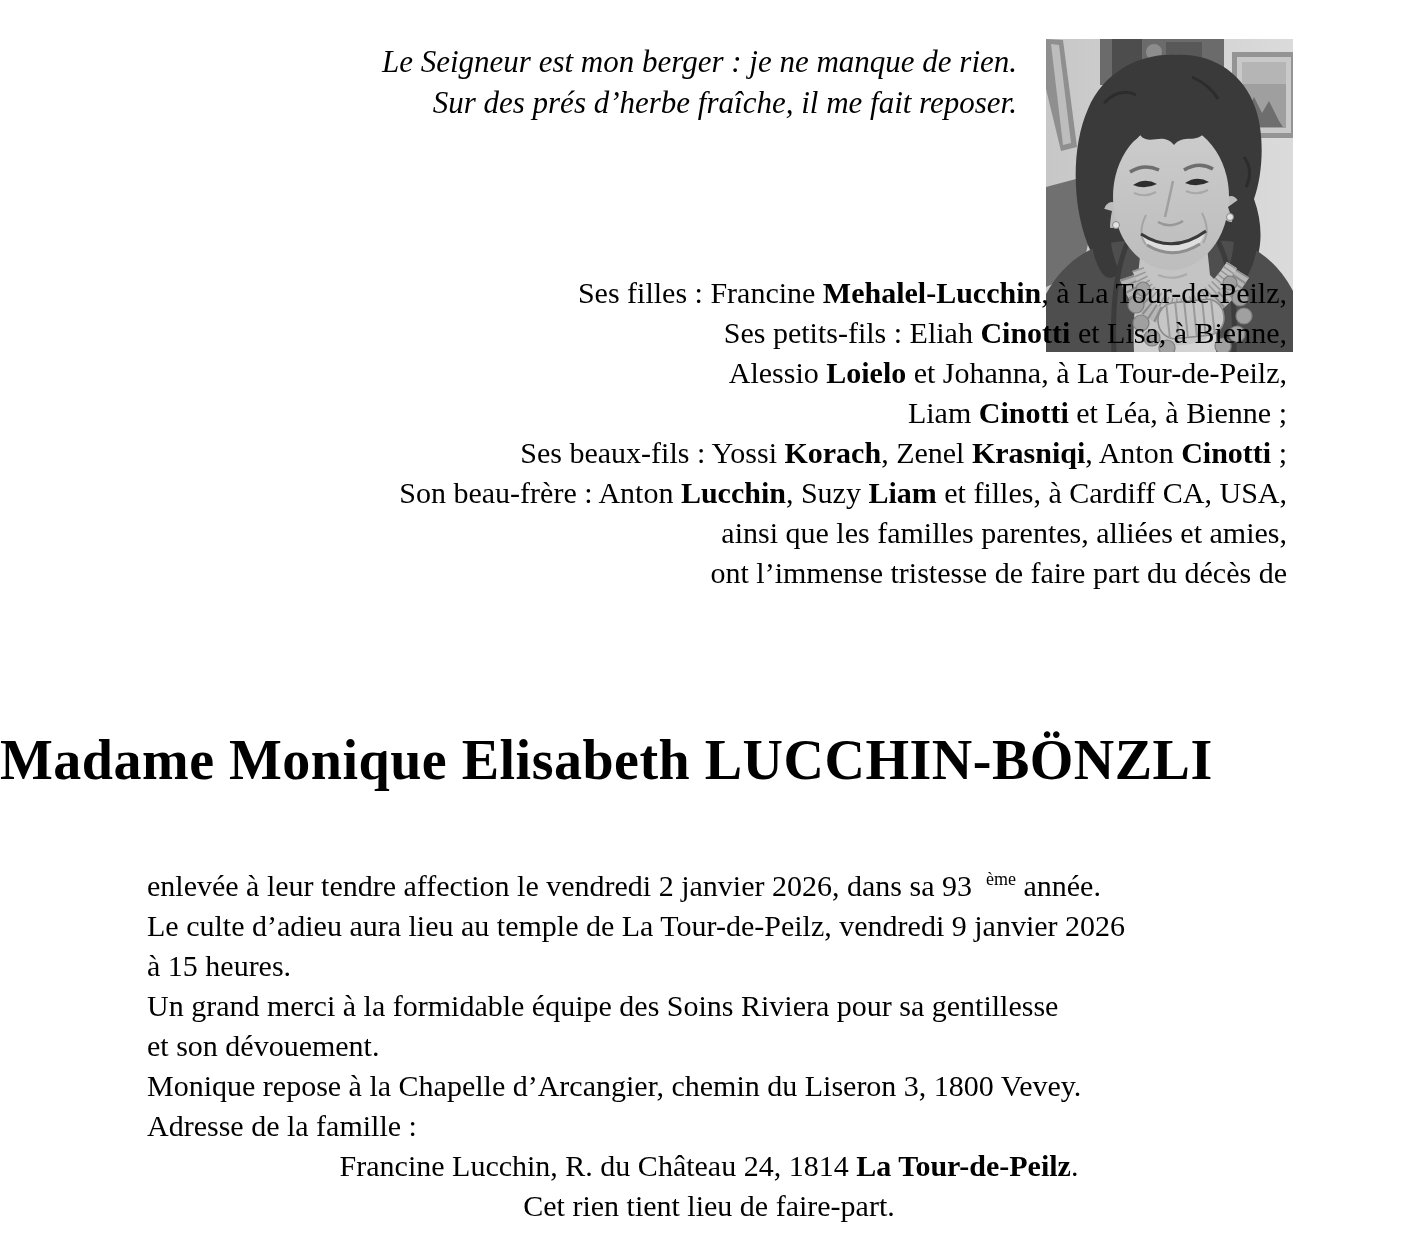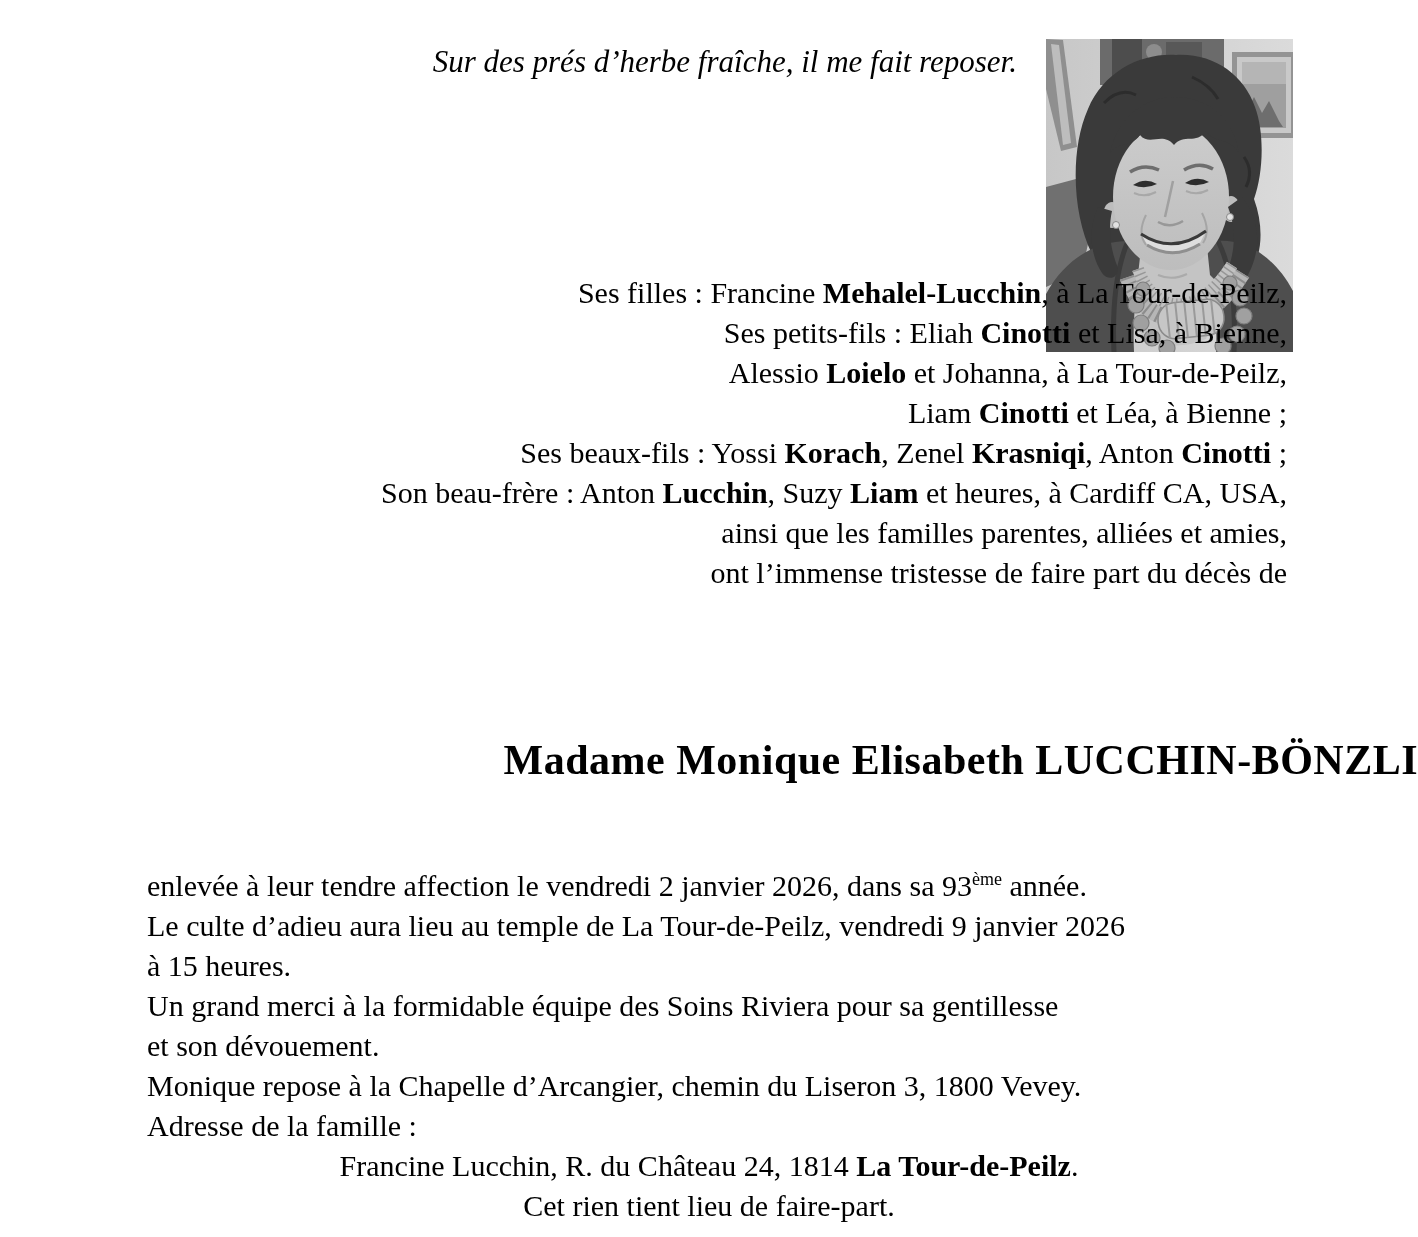--- a/index.html
+++ b/index.html
@@ -24,44 +24,45 @@
   }
   .photo svg { display: block; width: 100%; height: 100%; }
 
   .family {
     position: absolute; left: 147px; top: 273px; width: 1140px;
     font-size: 30px; line-height: 40px; text-align: right;
   }
 
   .title {
     position: absolute; top: 731px; left: 0; width: 100%;
-    text-align: right; font-weight: bold;
-    font-size: 42px; letter-spacing: 0.5px; line-height: 58px;
+    text-align: left; font-weight: bold;
+    font-size: 56px; letter-spacing: 0.5px; line-height: 58px;
   }
 
   .details {
     position: absolute; left: 147px; top: 866px; width: 1124px;
     font-size: 30px; line-height: 40px;
   }
 
   .address {
     position: absolute; left: 147px; top: 1146px; width: 1124px;
     font-size: 30px; line-height: 40px; text-align: center;
   }
 
   .line { white-space: normal; }
   .b { font-weight: bold; }
-  sup { font-size: 0.6em; line-height: 0; vertical-align: super; }
+  sup { font-size: 0.6em; line-height: 0; vertical-align: super; margin-left: 14px; }
 </style>
 </head>
 <body>
 
 <div class="page">
 
   <div class="quote">
+    <div>Le Seigneur est mon berger : je ne manque de rien.</div>
     <div>Sur des prés d’herbe fraîche, il me fait reposer.</div>
   </div>
 
   <div class="photo">
     <svg viewBox="0 0 247 313" preserveAspectRatio="none">
       <defs>
         <linearGradient id="wall" x1="0" y1="0" x2="1" y2="0">
           <stop offset="0" stop-color="#c7c7c7"></stop>
           <stop offset="0.55" stop-color="#d2d2d2"></stop>
           <stop offset="1" stop-color="#dbdbdb"></stop>
@@ -162,21 +163,21 @@
       </g>
     </svg>
   </div>
 
   <div class="family">
       <div class="line"><span>Ses filles : Francine </span><span class="b">Mehalel-Lucchin</span><span>, à La Tour-de-Peilz,</span></div>
       <div class="line"><span>Ses petits-fils : Eliah </span><span class="b">Cinotti</span><span> et Lisa, à Bienne,</span></div>
       <div class="line"><span>Alessio </span><span class="b">Loielo</span><span> et Johanna, à La Tour-de-Peilz,</span></div>
       <div class="line"><span>Liam </span><span class="b">Cinotti</span><span> et Léa, à Bienne ;</span></div>
       <div class="line"><span>Ses beaux-fils : Yossi </span><span class="b">Korach</span><span>, Zenel </span><span class="b">Krasniqi</span><span>, Anton </span><span class="b">Cinotti</span><span> ;</span></div>
-      <div class="line"><span>Son beau-frère : Anton </span><span class="b">Lucchin</span><span>, Suzy </span><span class="b">Liam</span><span> et heures, à Cardiff CA, USA,</span></div>
+      <div class="line"><span>Son beau-frère : Anton </span><span class="b">Lucchin</span><span>, Suzy </span><span class="b">Liam</span><span> et filles, à Cardiff CA, USA,</span></div>
       <div class="line"><span>ainsi que les familles parentes, alliées et amies,</span></div>
       <div class="line"><span>ont l’immense tristesse de faire part du décès de</span></div>
     </div>
 
   <h1 class="title">Madame Monique Elisabeth LUCCHIN-BÖNZLI</h1>
 
   <div class="details">
       <div class="line"><span>enlevée à leur tendre affection le vendredi 2 janvier 2026, dans sa 93</span><sup>ème</sup><span> année.</span></div>
       <div class="line"><span>Le culte d’adieu aura lieu au temple de La Tour-de-Peilz, vendredi 9 janvier 2026</span></div>
       <div class="line"><span>à 15 heures.</span></div>

